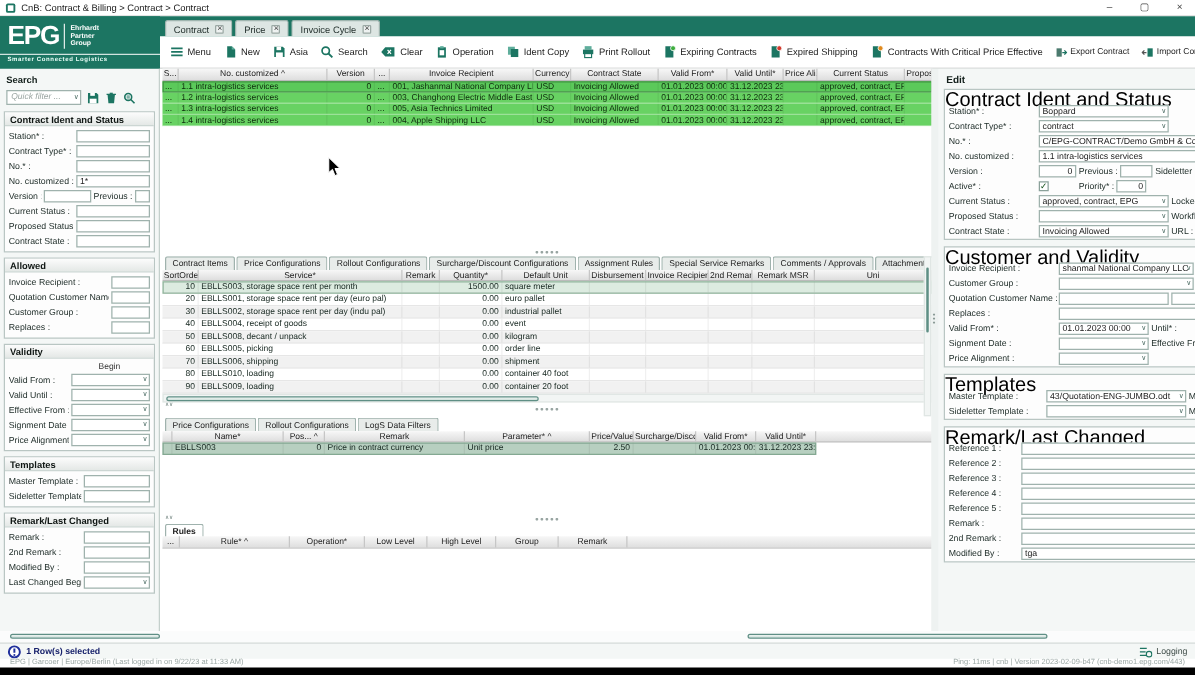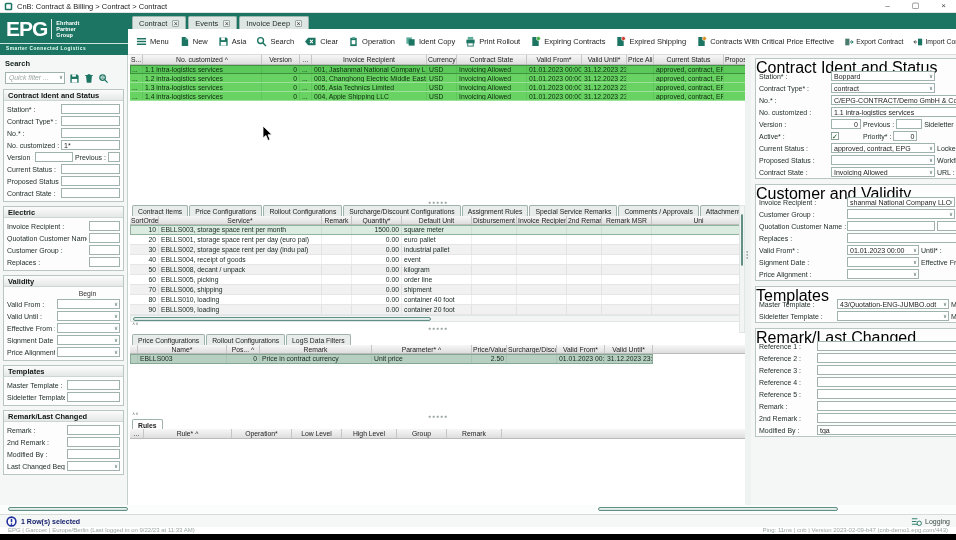--- a/index.html
+++ b/index.html
@@ -132,26 +132,26 @@
   </div>
 
   <div class="tabstrip">
 
       <div class="tab">
         <span>Contract</span>
         <span class="x">×</span>
       </div>
 
       <div class="tab">
-        <span>Events</span>
+        <span>Price</span>
         <span class="x">×</span>
       </div>
 
       <div class="tab">
-        <span>Invoice Deep</span>
+        <span>Invoice Cycle</span>
         <span class="x">×</span>
       </div>
 
   </div>
 
   <div class="toolbar">
     <div class="tbtn">
       <svg width="11" height="11" viewBox="0 0 12 12">
           <g stroke="#1c7562" stroke-width="1.6">
             <line x1="1" y1="3" x2="11" y2="3"></line>
@@ -308,21 +308,21 @@
           <span class="sinput"></span>
         </div>
       <div class="srow">
           <span class="slab" style="width:52px">Contract State :</span>
           <span class="sinput"></span>
         </div>
     </div>
   </div>
 
   <div class="sec">
-    <div class="shead">Electric</div>
+    <div class="shead">Allowed</div>
     <div class="sbody">
       <div class="srow">
           <span class="slab" style="width:80px">Invoice Recipient :</span>
           <span class="sinput"></span>
         </div>
       <div class="srow">
           <span class="slab" style="width:80px">Quotation Customer Name :</span>
           <span class="sinput"></span>
         </div>
       <div class="srow">
@@ -716,20 +716,21 @@
   <div class="vscroll">
       <span class="vpill"></span>
     </div>
 </div>
 
 <div class="vhandle">
     <span class="dots">●<br>●<br>●</span>
   </div>
 
 <div class="editpanel">
+  <div class="edit-title">Edit</div>
 
   <div class="ebox">
     <div class="shead">Contract Ident and Status</div>
     <div class="sbody">
       <div class="erow">
           <span class="elab" style="width:70px">Station* :</span>
           <span class="ssel w-fix" style="width:104px"><span>Boppard</span><i class="arr">∨</i></span>
         </div>
       <div class="erow">
           <span class="elab" style="width:70px">Contract Type* :</span>

